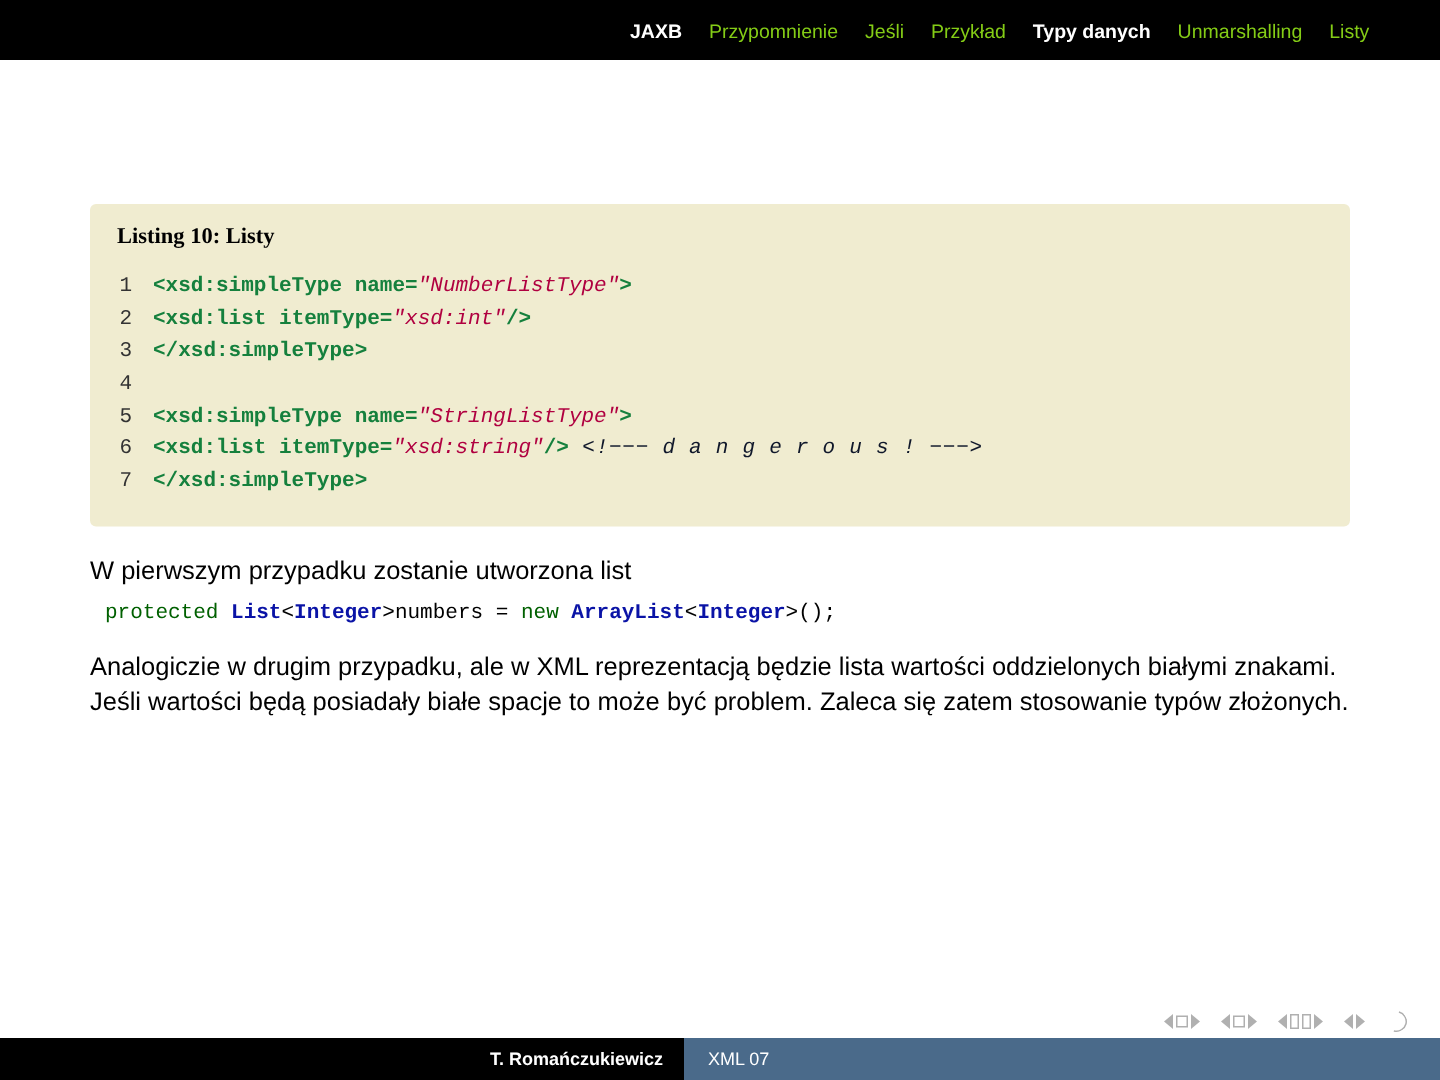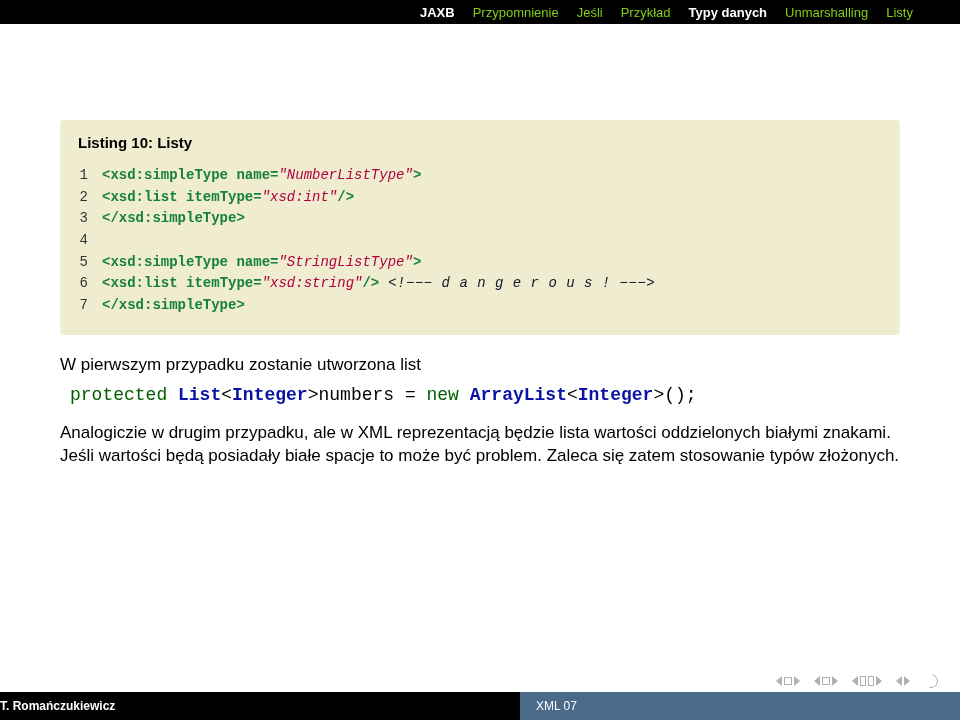--- a/index.html
+++ b/index.html
@@ -6,21 +6,21 @@
   body {
     width: 960px;
     height: 720px;
     background: #ffffff;
     font-family: "Helvetica Neue", Arial, sans-serif;
     overflow: hidden;
     position: relative;
   }
   .top-nav {
     background: #000000;
-    height: 24px;
+    height: 40px;
     display: flex;
     align-items: center;
     padding-left: 420px;
     gap: 18px;
     font-size: 13px;
     overflow: hidden;
   }
   .top-nav .nav-item {
     color: #84cc16;
     white-space: nowrap;
@@ -36,70 +36,71 @@
     background: #f0ecd0;
     border-radius: 4px;
     padding: 14px 18px 18px 18px;
     margin-bottom: 18px;
   }
   .listing-title {
     font-weight: bold;
     font-size: 15px;
     color: #000;
     margin-bottom: 14px;
+    font-family: Liberation Serif, serif;
   }
   .code-lines {
     font-family: "Courier New", monospace;
     font-size: 14px;
     line-height: 1.55;
   }
   .code-line { display: flex; }
   .ln { width: 24px; text-align: right; color: #333; padding-right: 14px; flex-shrink: 0; }
   .tok-tag { color: #15803d; font-weight: bold; }
   .tok-str { color: #b00040; font-style: italic; }
   .tok-cmt { color: #0f172a; font-style: italic; letter-spacing: 0.5px; }
   .body-text {
     font-size: 17px;
     color: #000;
     line-height: 1.4;
     margin-top: 16px;
   }
   .proto-line {
     font-family: "Courier New", monospace;
-    font-size: 18px;
+    font-size: 14px;
     margin: 8px 0 10px 10px;
   }
   .kw { color: #006000; }
   .type { color: #0a13a6; font-weight: bold; }
   .footer-bar {
     position: absolute;
     bottom: 0;
     left: 0;
     right: 0;
     height: 28px;
     background: #000;
     display: flex;
     align-items: center;
     font-size: 12px;
   }
   .footer-left {
     flex: 1;
-    text-align: left;
+    text-align: right;
     color: #fff;
     padding-right: 14px;
     font-weight: bold;
   }
   .footer-right {
     background: #4a6a8a;
     color: #fff;
     height: 28px;
     display: flex;
     align-items: center;
     padding: 0 16px;
-    width: 440px;
+    width: 504px;
   }
   .nav-icons {
     position: absolute;
     bottom: 32px;
     right: 22px;
     display: flex;
     gap: 14px;
     align-items: center;
   }
   .nav-icon-group { display: flex; align-items: center; gap: 2px; }

